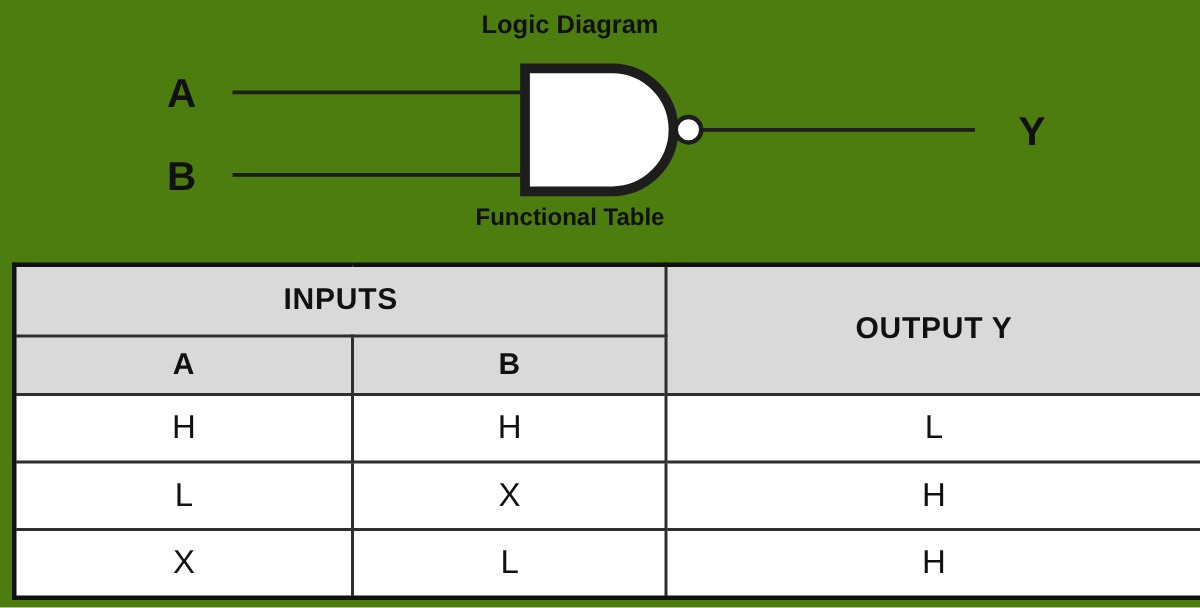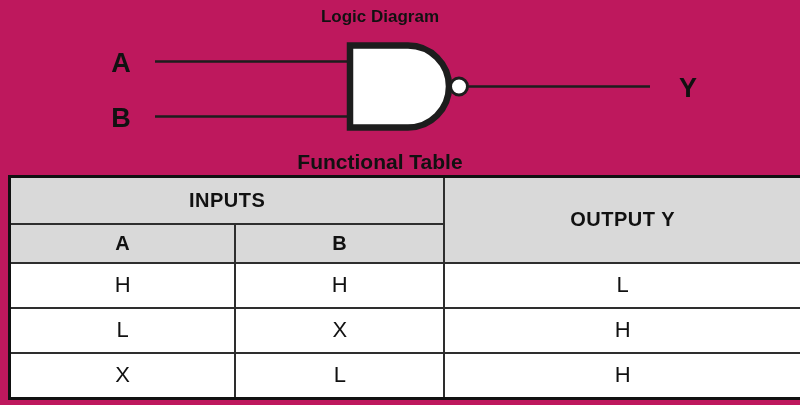--- a/index.html
+++ b/index.html
@@ -4,36 +4,36 @@
 <style>
   html, body {
     margin: 0;
     padding: 0;
     background: #ffffff;
   }
   .stage {
     position: relative;
     width: 800px;
     height: 405px;
-    background: #be185d;
+    background: #4d7c0f;
     font-family: "Liberation Sans", sans-serif;
     color: #111111;
     overflow: hidden;
   }
   .section-title {
     position: absolute;
     left: 0;
     width: 760px;
     text-align: center;
     font-weight: bold;
     font-size: 17px;
     color: #111111;
   }
   .diagram-title { top: 7px; }
-  .table-title   { top: 150px; font-size: 21px; }
+  .table-title   { top: 137px; font-size: 16px; }
 
   .gate-svg {
     position: absolute;
     top: 30px;
     left: 0;
   }
   .gate-line   { stroke: #1d1d1d; stroke-width: 2.5; fill: none; }
   .gate-body   { stroke: #1d1d1d; stroke-width: 6.5; fill: #ffffff; stroke-linejoin: miter; }
   .gate-bubble { stroke: #1d1d1d; stroke-width: 3; fill: #ffffff; }
   .pin-label {

